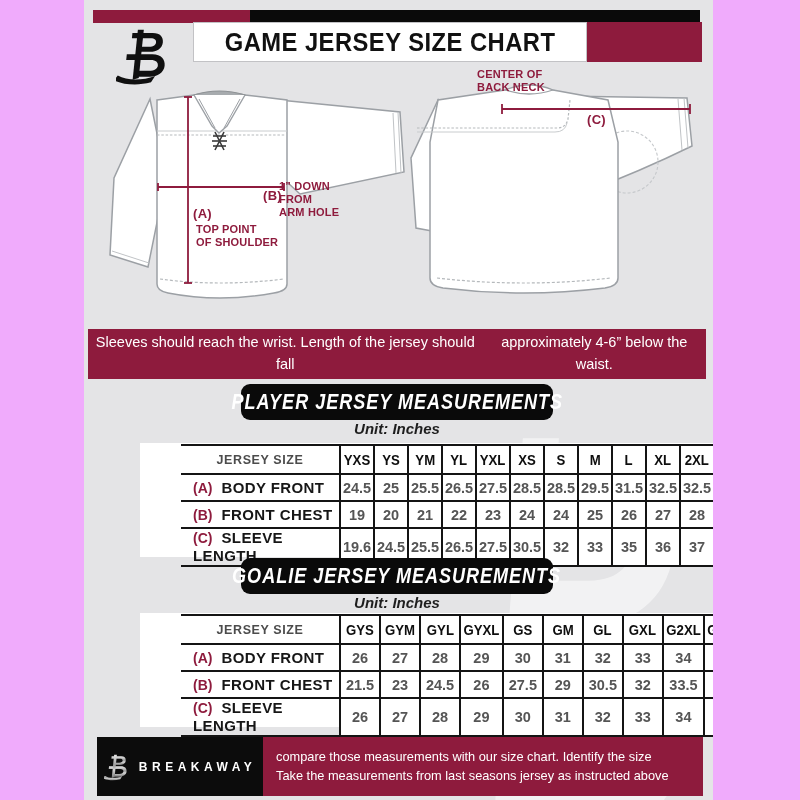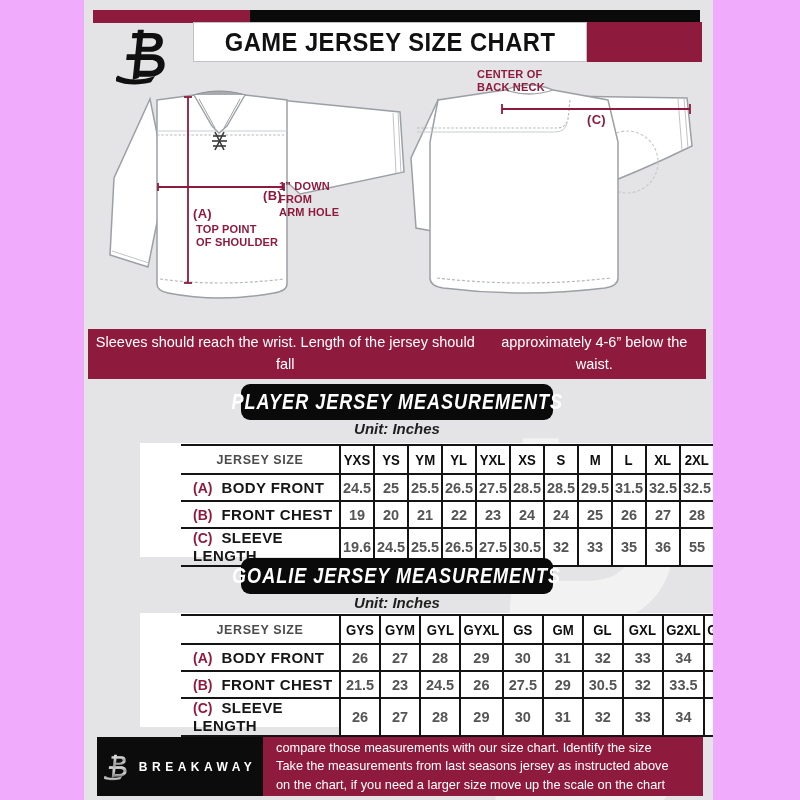--- a/index.html
+++ b/index.html
@@ -297,21 +297,21 @@
               <td class="val">19.6</td>
               <td class="val">24.5</td>
               <td class="val">25.5</td>
               <td class="val">26.5</td>
               <td class="val">27.5</td>
               <td class="val">30.5</td>
               <td class="val">32</td>
               <td class="val">33</td>
               <td class="val">35</td>
               <td class="val">36</td>
-              <td class="val">55</td>
+              <td class="val">37</td>
               <td class="val">38</td>
             </tr>
           </tbody>
         </table>
       </div>
 
     <div class="abs section-title goalie-title">
       <span class="t">GOALIE JERSEY MEASUREMENTS</span>
     </div>
     <div class="abs unit goalie-unit">Unit: Inches</div>
@@ -376,17 +376,16 @@
 
     <div class="abs footer-black">
       <svg width="26" height="28" viewBox="0 0 66 66">
         <use href="#b-logo" fill="url(#silver)"></use>
       </svg>
       <span class="wordmark">BREAKAWAY</span>
     </div>
     <div class="abs footer-note">
       <div>compare those measurements  with our size chart. Identify the size</div>
       <div>Take the measurements from last seasons jersey as instructed above</div>
-      <div>on the chart, if you need a larger size move up the scale on the chart</div>
     </div>
 
   </div>
 </div>
 
 </body></html>

